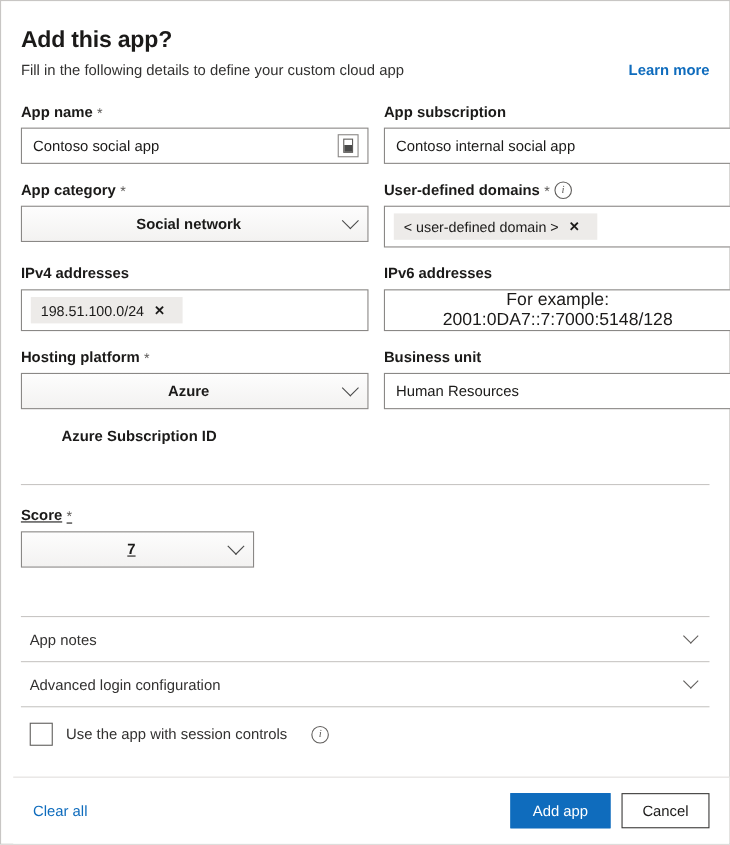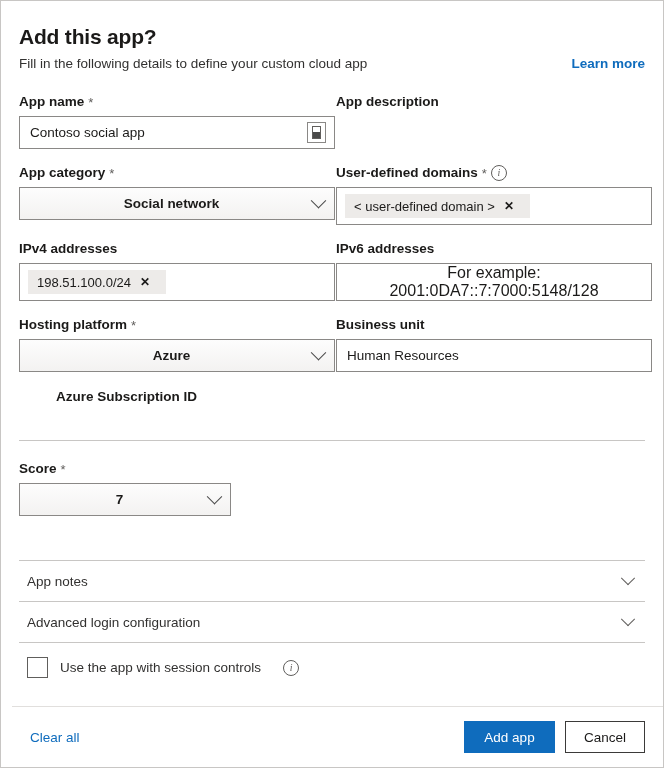--- a/index.html
+++ b/index.html
@@ -54,21 +54,21 @@
     font-weight: bold;
     color: #0f6cbd;
     cursor: pointer;
     white-space: nowrap;
   }
 
   
   .grid {
     display: grid;
     grid-template-columns: 316px 316px;
-    column-gap: 1px;
+    column-gap: 14px;
     margin-top: 22px;
   }
   .field {
     margin-bottom: 15px;
   }
   .field-label {
     font-size: 13.5px;
     font-weight: bold;
     color: #1b1a19;
     margin-bottom: 5px;
@@ -210,20 +210,21 @@
   
   .divider {
     border: none;
     border-top: 1px solid #c8c6c4;
     margin: 14px 0 0 0;
   }
 
   
   .score-block {
     margin-top: 19px;
+    text-decoration: underline;
   }
   .score-select {
     width: 212px;
   }
   .score-gap {
     height: 44px;
   }
 
   
   .accordion {
@@ -341,21 +342,24 @@
         <div class="textbox">
           <span class="val">Contoso social app</span>
           <span class="icon-btn">
               <span class="glyph"></span>
             </span>
         </div>
       </div>
 
       <div class="field">
         <div class="field-label">
-          <span>App description</span>
+          <span>App subscription</span>
+        </div>
+        <div class="textbox">
+          <span class="val">Contoso internal social app</span>
         </div>
       </div>
 
       <div class="field">
         <div class="field-label">
           <span>App category</span>
           <span class="req">*</span>
         </div>
         <div class="select">
           <span class="sel-val">Social network</span>

